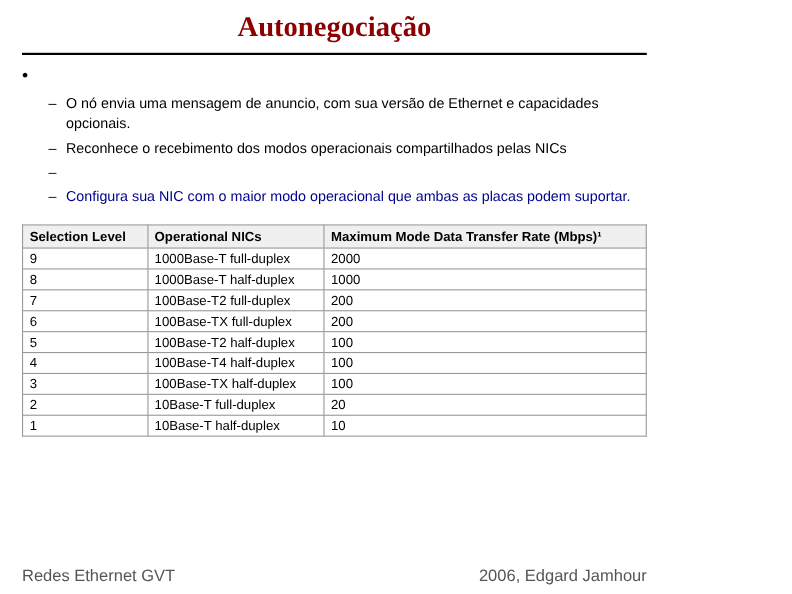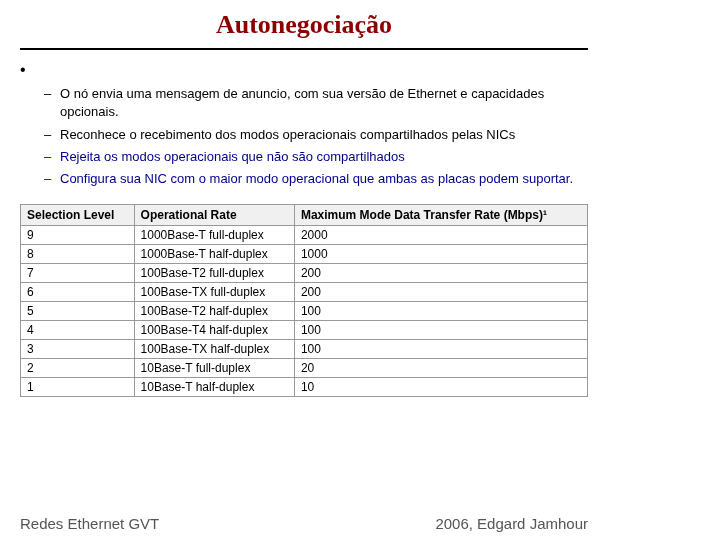--- a/index.html
+++ b/index.html
@@ -135,34 +135,33 @@
       <div class="sub-bullet">
         <span class="dash">–</span>
         <span>O nó envia uma mensagem de anuncio, com sua versão de Ethernet e capacidades opcionais.</span>
       </div>
       <div class="sub-bullet">
         <span class="dash">–</span>
         <span>Reconhece o recebimento dos modos operacionais compartilhados pelas NICs</span>
       </div>
       <div class="sub-bullet highlight">
         <span class="dash">–</span>
-        <span>Rejeita os modos operacionais que não são compartilhados</span>
       </div>
       <div class="sub-bullet highlight">
         <span class="dash">–</span>
         <span>Configura sua NIC com o maior modo operacional que ambas as placas podem suportar.</span>
       </div>
     </div>
   </div>
 
   <table>
     <thead>
       <tr>
         <th>Selection Level</th>
-        <th>Operational Rate</th>
+        <th>Operational NICs</th>
         <th>Maximum Mode Data Transfer Rate (Mbps)¹</th>
       </tr>
     </thead>
     <tbody id="table-body">
     <tr>
           <td>9</td>
           <td>1000Base-T full-duplex</td>
           <td>2000</td>
         </tr>
         <tr>

